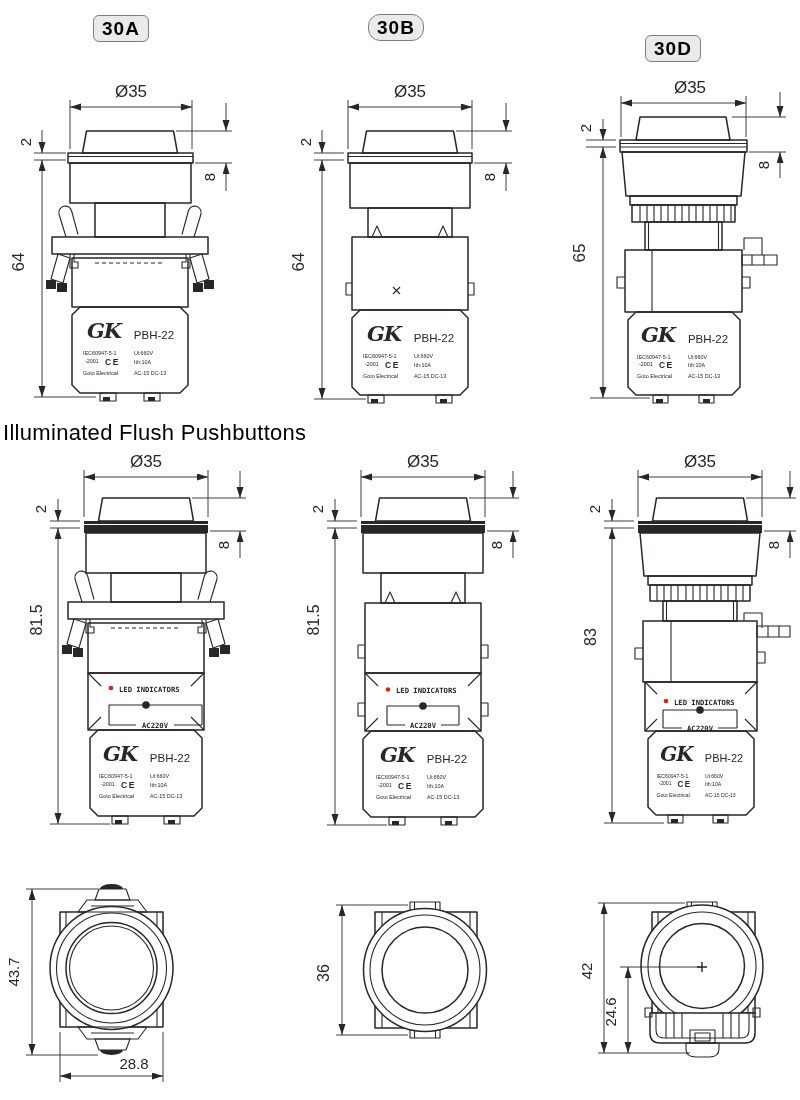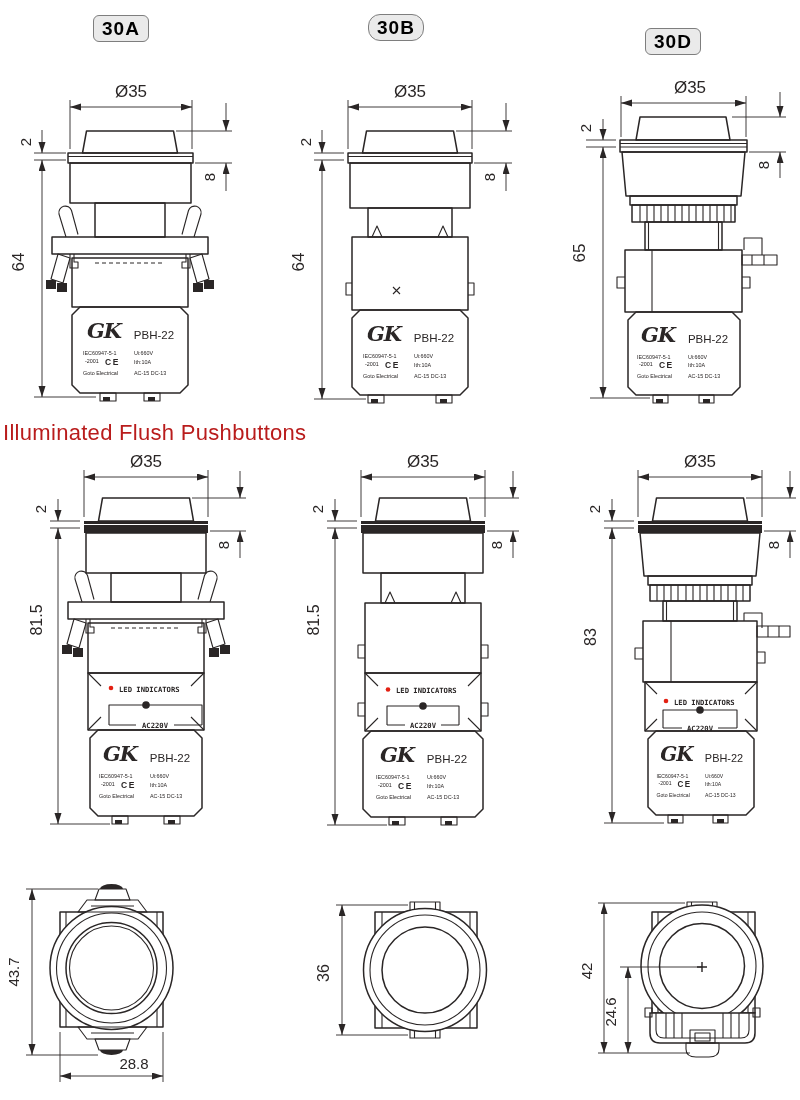--- a/index.html
+++ b/index.html
@@ -1,41 +1,41 @@
 <!DOCTYPE html>
 <html><head>
 <meta charset="utf-8">
 <style>
   html,body{margin:0;padding:0;background:#ffffff;}
   #page{position:relative;width:800px;height:1100px;background:#ffffff;overflow:hidden;
         font-family:"Liberation Sans",sans-serif;}
   .tag{position:absolute;border:1.7px solid #7e7e7e;background:#eaeaea;border-radius:6px;
        padding:0px 8px;font-size:19px;font-weight:bold;color:#000000;letter-spacing:1px;
        font-family:"Liberation Sans",sans-serif;line-height:25px;}
-  .heading{position:absolute;left:3px;top:420px;font-size:22px;color:#b91c1c;
+  .heading{position:absolute;left:3px;top:420px;font-size:22px;color:#000000;
            letter-spacing:0.3px;font-family:"Liberation Sans",sans-serif;}
   svg text{font-family:"Liberation Sans",sans-serif;fill:#2a2626;}
   .o  {fill:none;stroke:#2a2626;stroke-width:1.5;stroke-linejoin:round;}
   .o2 {fill:none;stroke:#2a2626;stroke-width:1.1;stroke-linejoin:round;}
   .ow {fill:#ffffff;stroke:#2a2626;stroke-width:1.5;}
   .d  {fill:none;stroke:#2a2626;stroke-width:0.9;}
   .f  {fill:#2a2626;stroke:none;}
   .dsh{fill:none;stroke:#2a2626;stroke-width:1;stroke-dasharray:4 3;}
   .dimtxt {font-size:15px;}
   .dimtxtL{font-size:17px;}
   .mono{font-family:"DejaVu Sans Mono",monospace;font-weight:bold;font-size:7.2px;}
 </style>
 </head>
 <body>
 
 <div id="page">
 
   <div class="tag" style="left:93px;top:15px;">30A</div>
   <div class="tag" style="left:368px;top:14px;border-radius:12px;">30B</div>
-  <div class="tag" style="left:645px;top:28px;">30D</div>
+  <div class="tag" style="left:645px;top:35px;">30D</div>
 
   <div class="heading">Illuminated Flush Pushbuttons</div>
 
   <svg width="800" height="1100" viewBox="0 0 800 1100" style="position:absolute;left:0;top:0;">
     <defs>
       <marker id="arr" markerUnits="userSpaceOnUse" markerWidth="12" markerHeight="8" refX="11" refY="3.5" orient="auto">
           <path d="M0,0 L11,3.5 L0,7 Z" fill="#2a2626"></path>
         </marker>
       <marker id="arrS" markerUnits="userSpaceOnUse" markerWidth="12" markerHeight="8" refX="11" refY="3.5" orient="auto-start-reverse">
           <path d="M0,0 L11,3.5 L0,7 Z" fill="#2a2626"></path>

